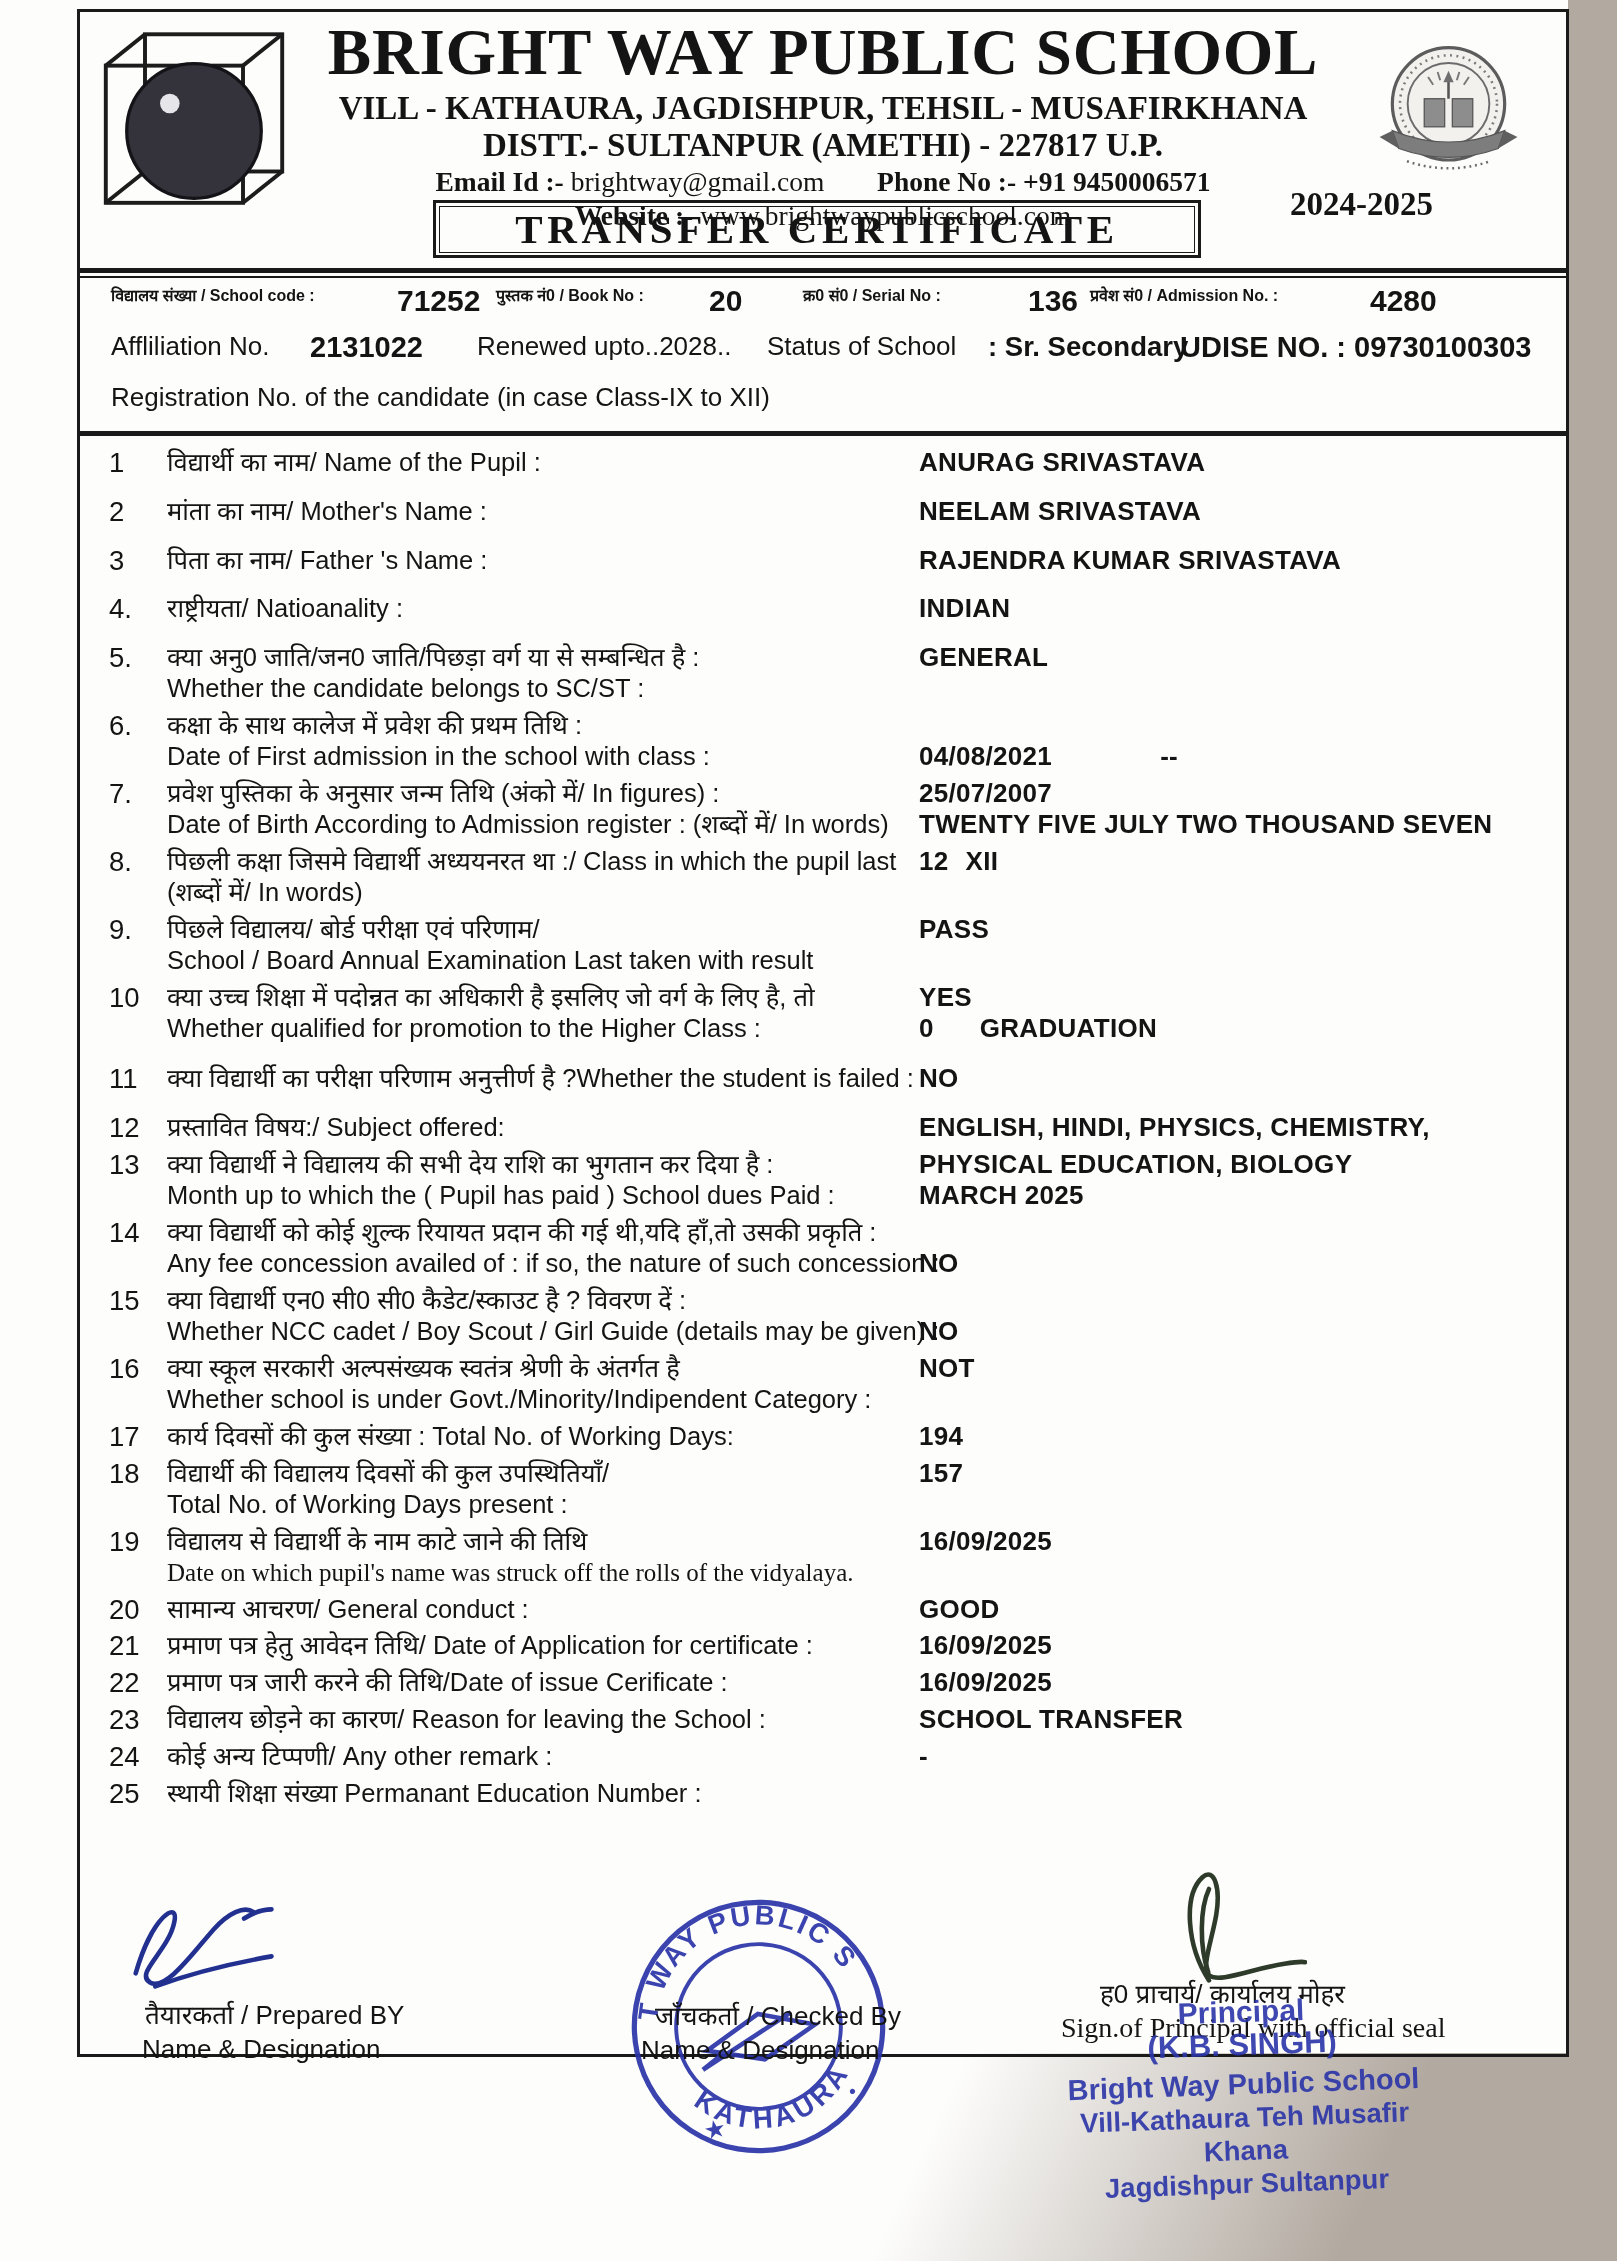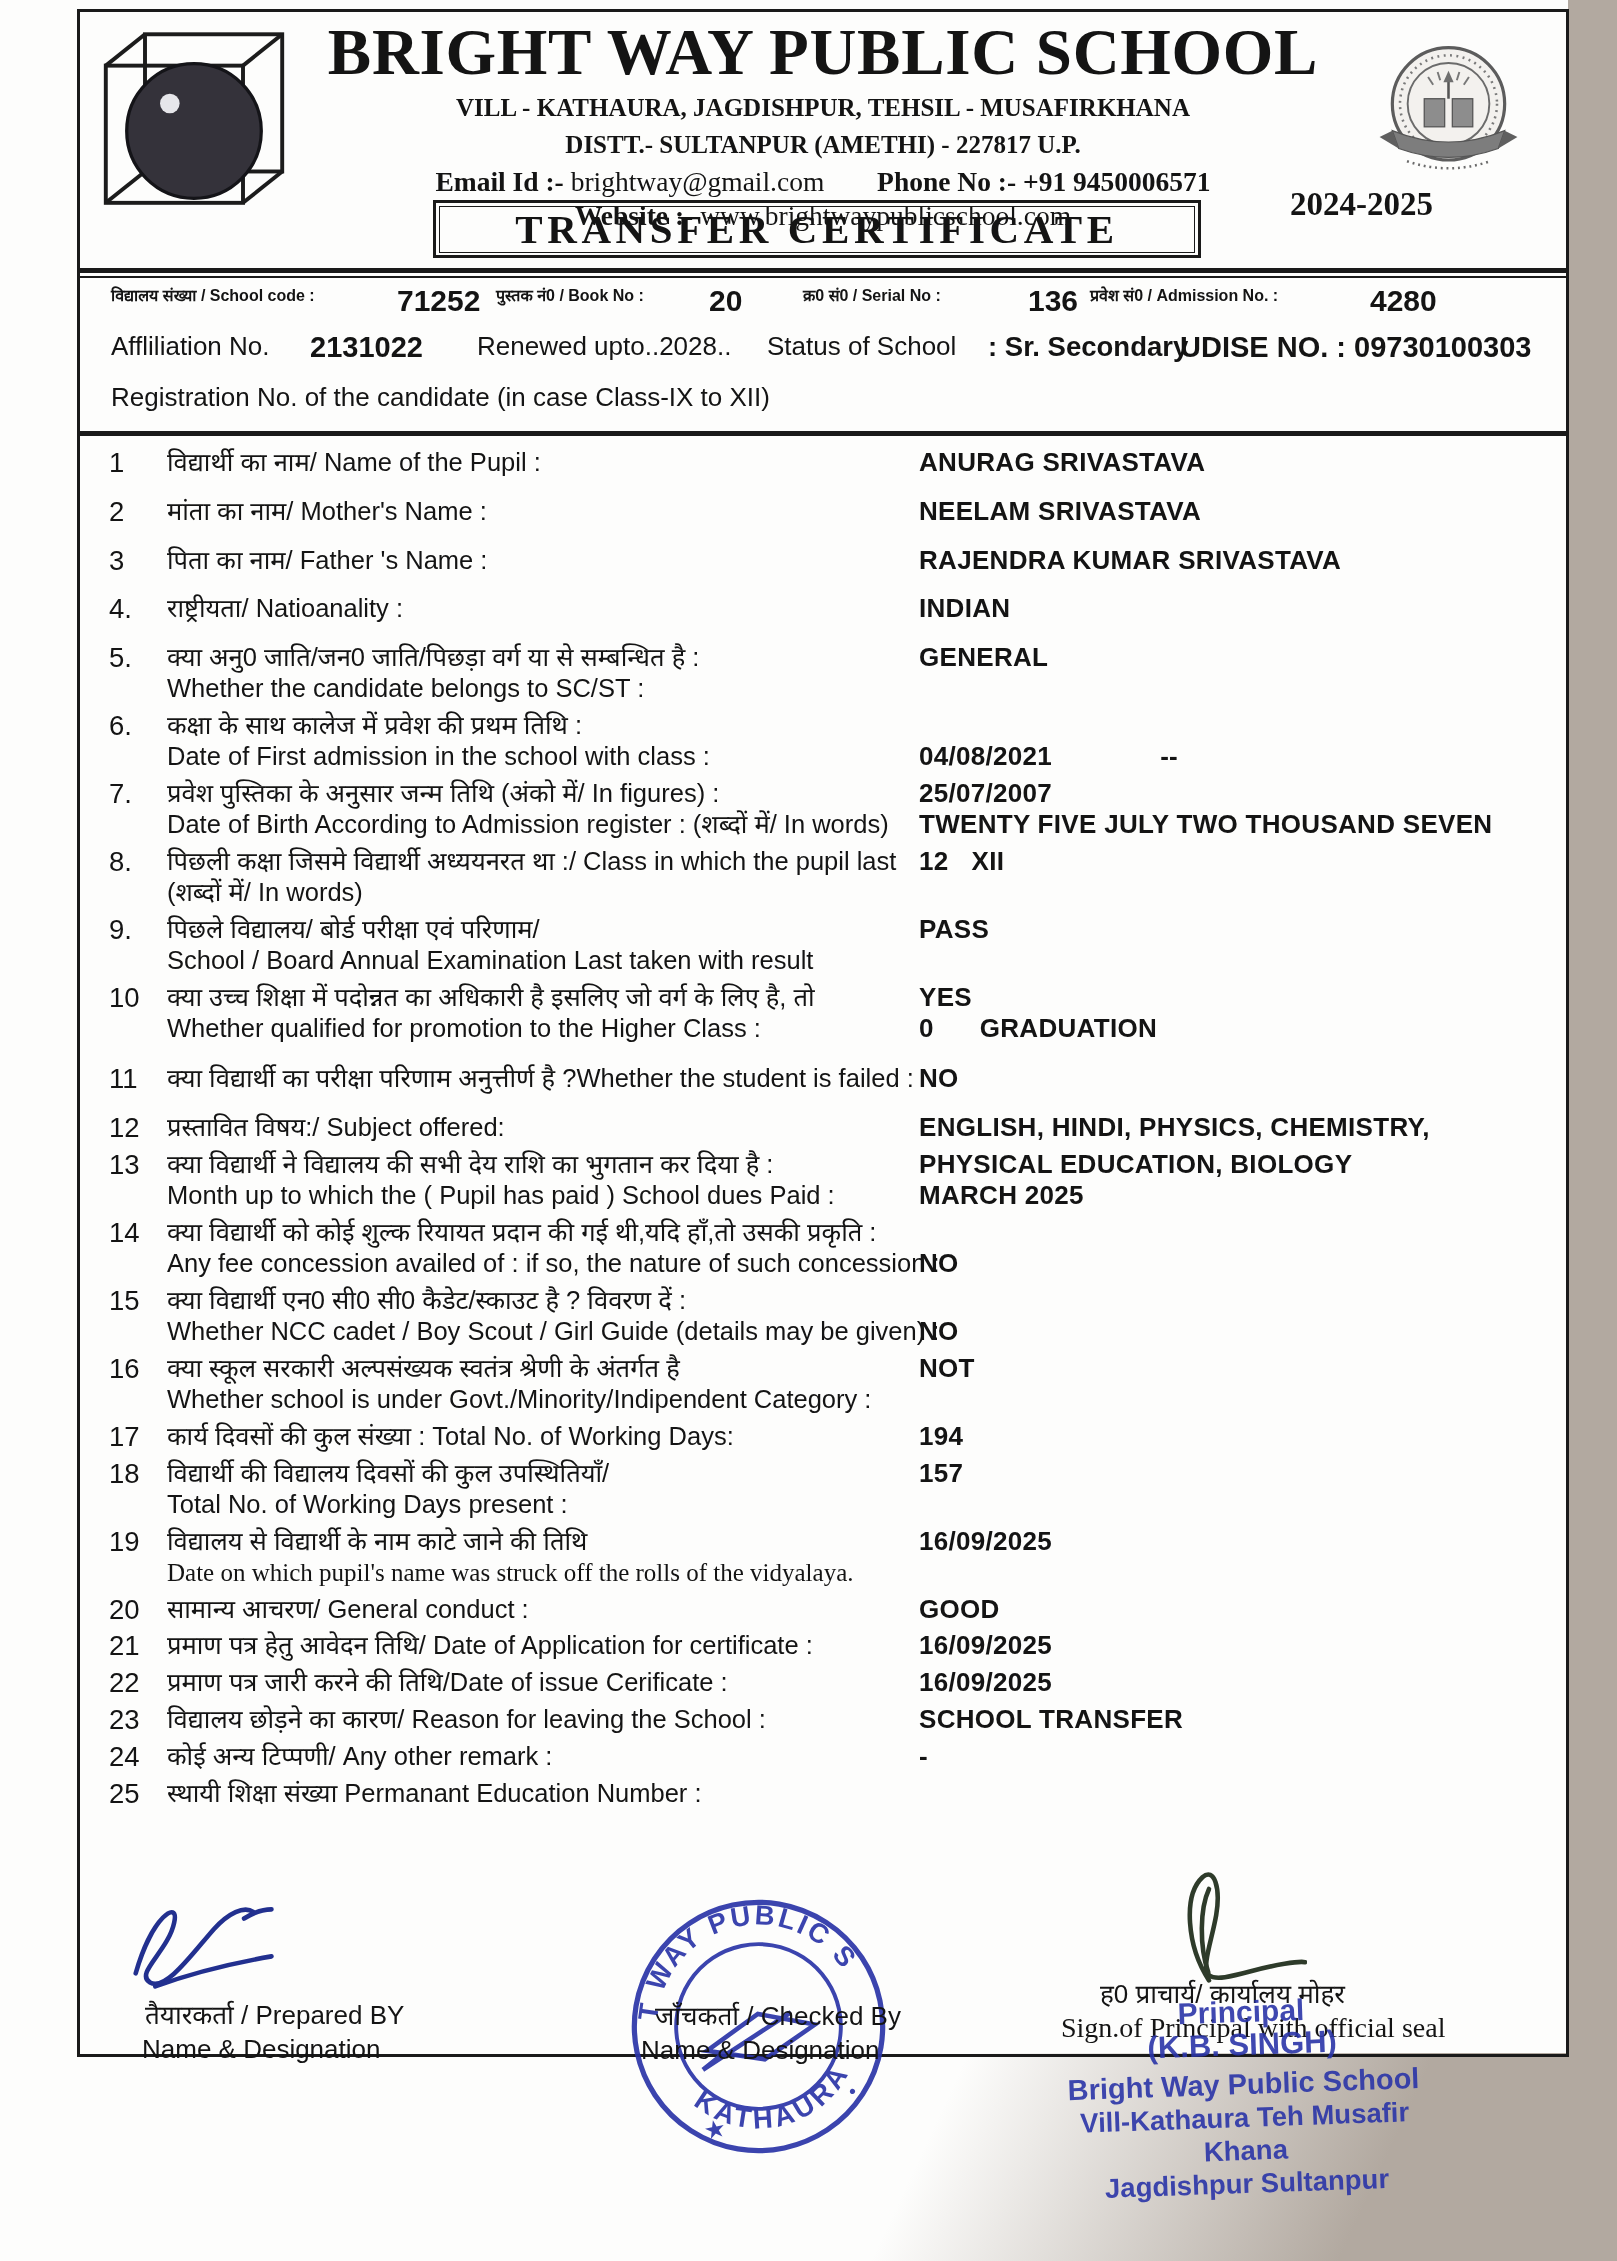--- a/index.html
+++ b/index.html
@@ -17,21 +17,21 @@
   .scan-corner{position:absolute;left:719px;top:2053px;width:898px;height:208px;
     background:linear-gradient(115deg, rgba(178,169,160,0) 25%, var(--scan-gray) 72%);}
 
   
   .frame{position:absolute;left:77px;top:9.2px;width:1492px;height:2048px;border:3.3px solid var(--ln);}
 
   
   .logo{position:absolute;left:16.3px;top:13px;}
   .head-center{position:absolute;left:209px;right:209px;top:5.2px;text-align:center;}
   .school-name{font-size:65px;font-weight:700;letter-spacing:0.7px;line-height:71px;}
-  .addr{font-size:25px;font-weight:700;line-height:34px;margin-top:2.6px;}
+  .addr{font-size:33px;font-weight:700;line-height:34px;margin-top:2.6px;}
   .contact{font-size:27.5px;line-height:34px;margin-top:3.9px;}
   .contact b{font-weight:700;}
   .contact .gap{display:inline-block;width:39px;}
   .website{font-size:27.5px;line-height:34px;}
   .tc-box{position:absolute;left:353px;top:188px;width:768px;height:58px;border:3.3px solid var(--ln);}
   .tc-inner{position:absolute;inset:2.6px;border:1.3px solid var(--ln);display:flex;align-items:center;justify-content:center;}
   .tc-title{font-size:41px;font-weight:700;letter-spacing:4.6px;}
   .session{position:absolute;left:1210px;top:174px;font-size:33px;font-weight:700;}
   .emblem{position:absolute;left:1298px;top:27.5px;}
 
@@ -54,21 +54,21 @@
   .item:nth-child(-n+4){margin-bottom:17.7px;}
   .item:nth-child(10){margin-bottom:19.6px;}
   .item:nth-child(11){margin-bottom:18.3px;}
   .no{grid-column:1;font-size:27.5px;font-weight:500;line-height:31px;}
   .mid{grid-column:2;}
   .val{grid-column:3;}
   .l{font-size:25.5px;line-height:31px;white-space:nowrap;}
   .item:nth-child(19) .l2{font-family:"Liberation Serif",serif;font-size:25px;}
   .vrow{height:31px;line-height:31px;white-space:nowrap;}
   .v{font-size:26px;font-weight:700;letter-spacing:0.3px;}
-  .vb{margin-left:23px;}
+  .vb{margin-left:17px;}
   .item:nth-child(6) .vb{margin-left:108px;}
   .item:nth-child(10) .vb{margin-left:46px;}
 
   
   .sig-left{position:absolute;left:36px;top:1883px;color:var(--ink-blue);}
   .sig-right{position:absolute;left:1031px;top:1856px;color:var(--ink-dark);}
   .cap{position:absolute;font-size:26px;line-height:31px;white-space:nowrap;}
   .cap-prepared{left:65px;top:1988px;}
   .cap-prepared-sub{left:62px;top:2022px;}
   .cap-checked{left:575px;top:1989px;}

